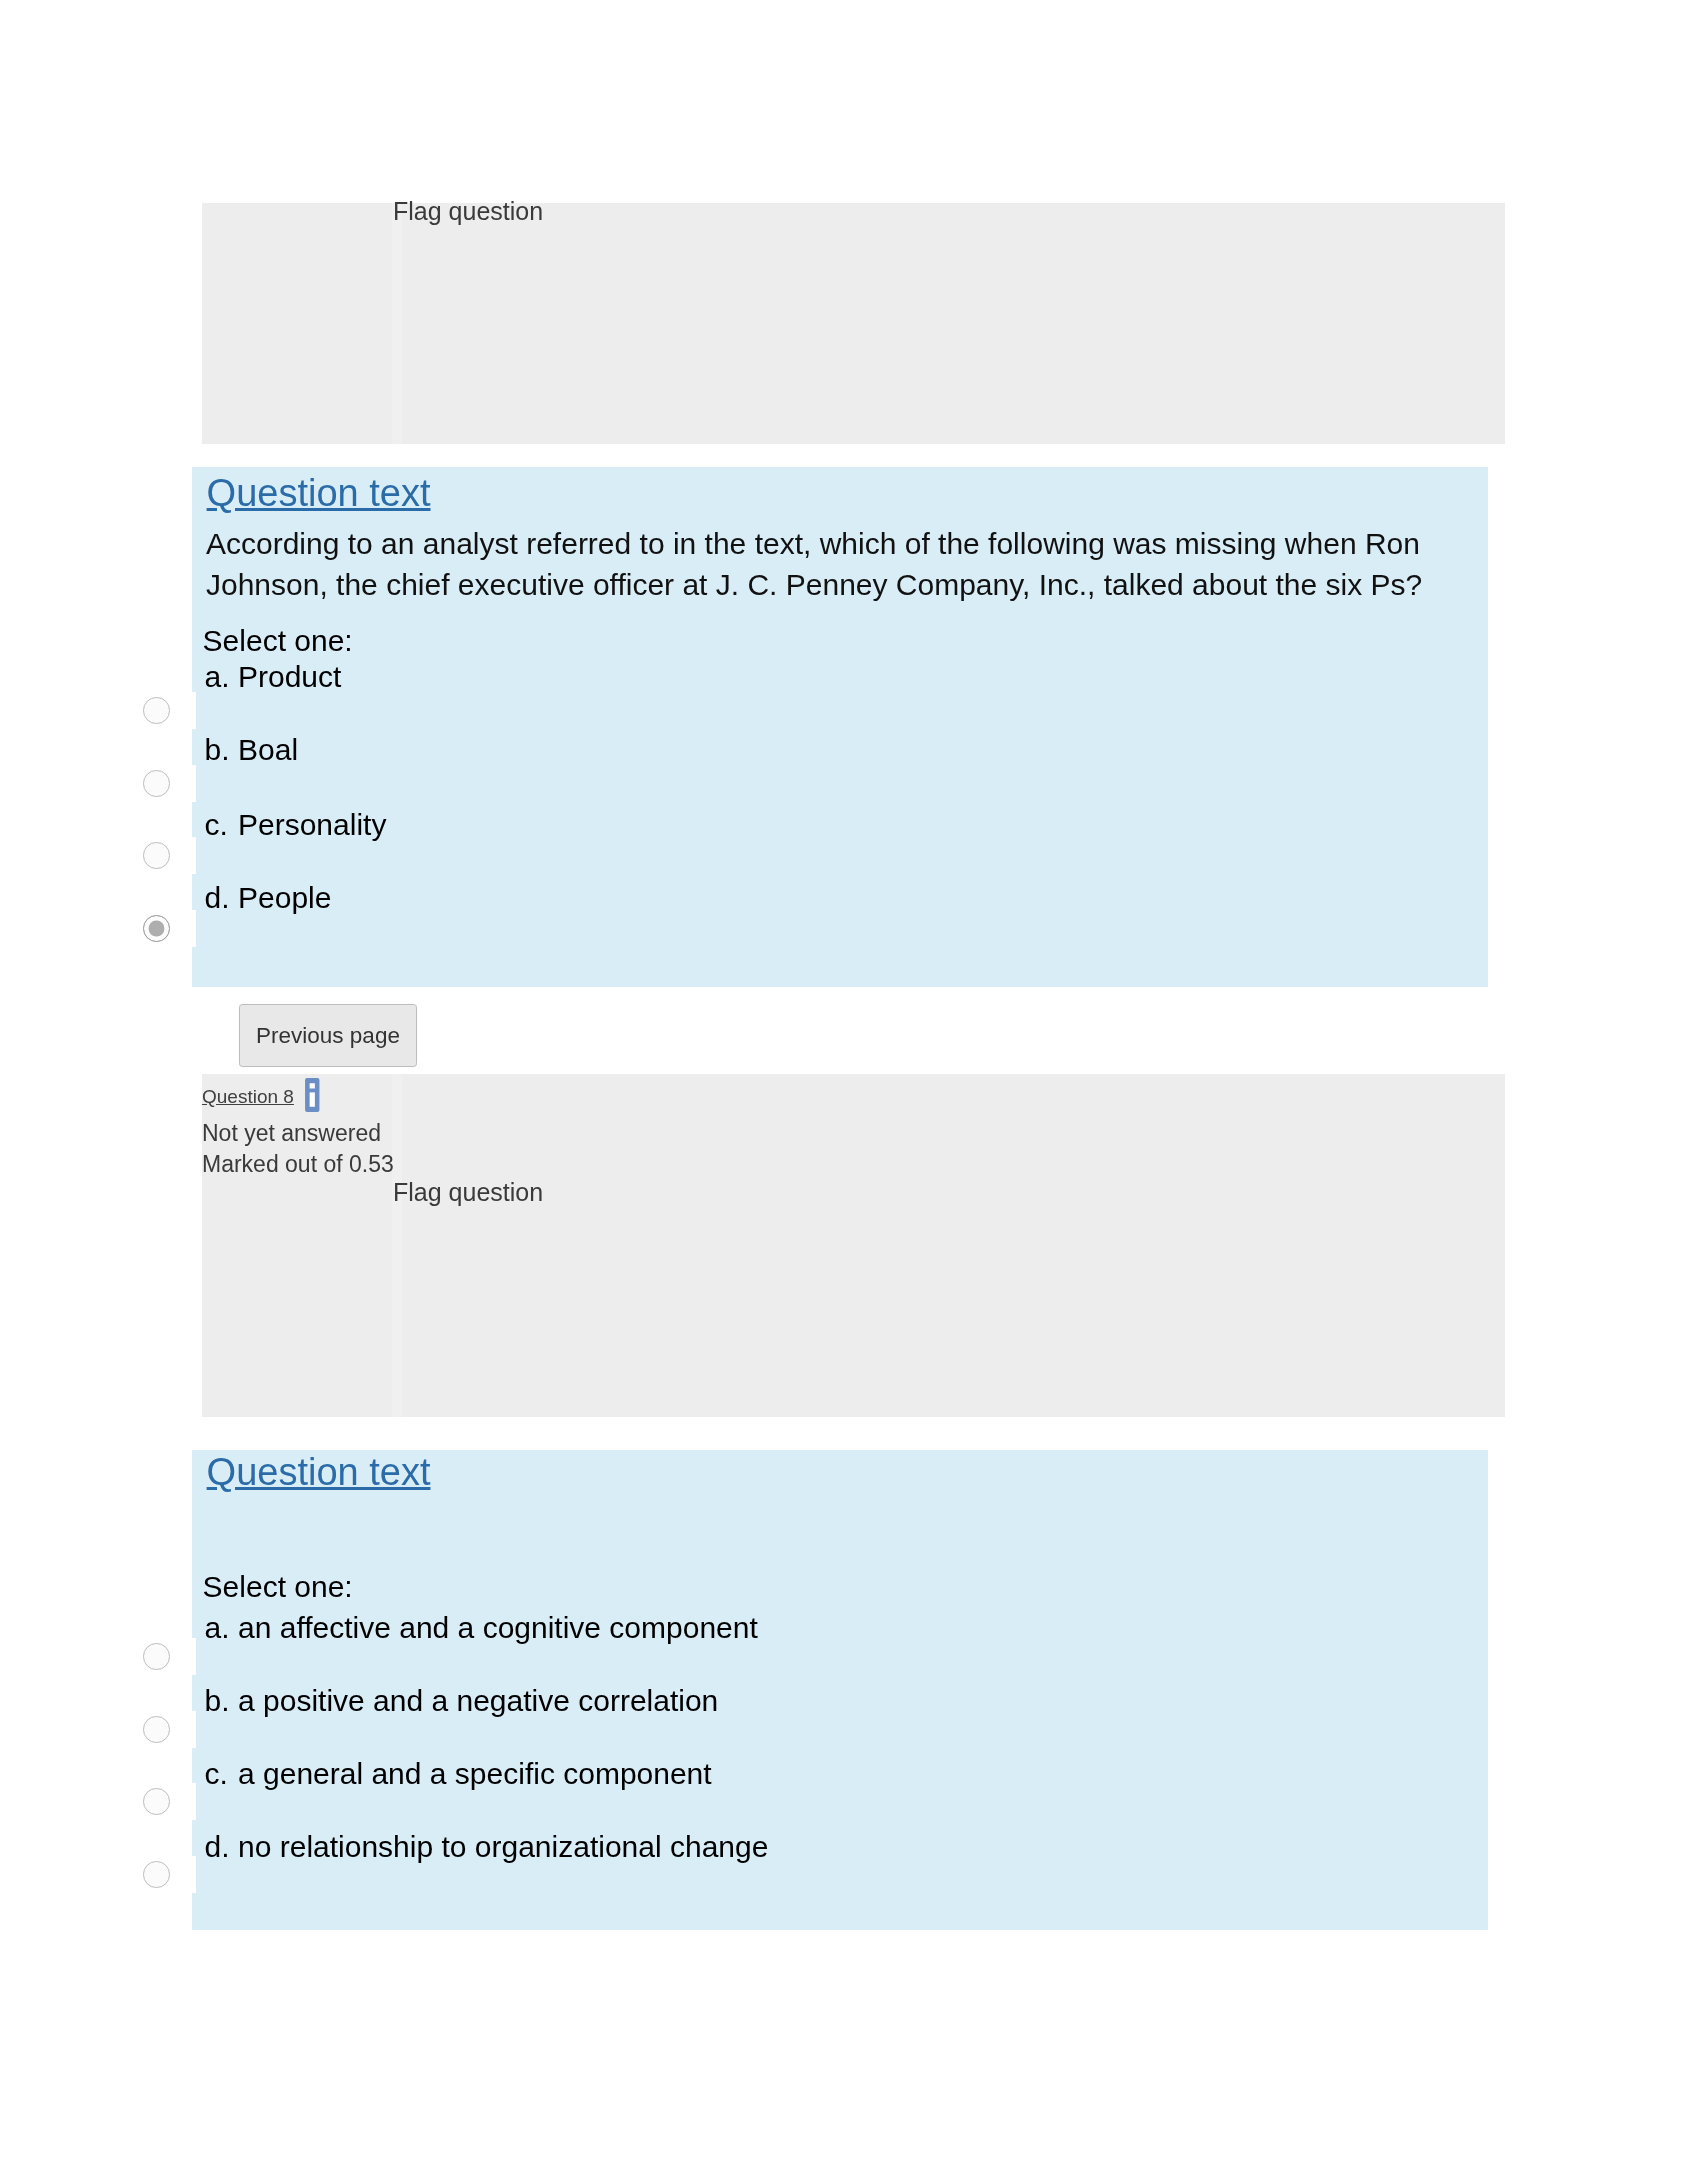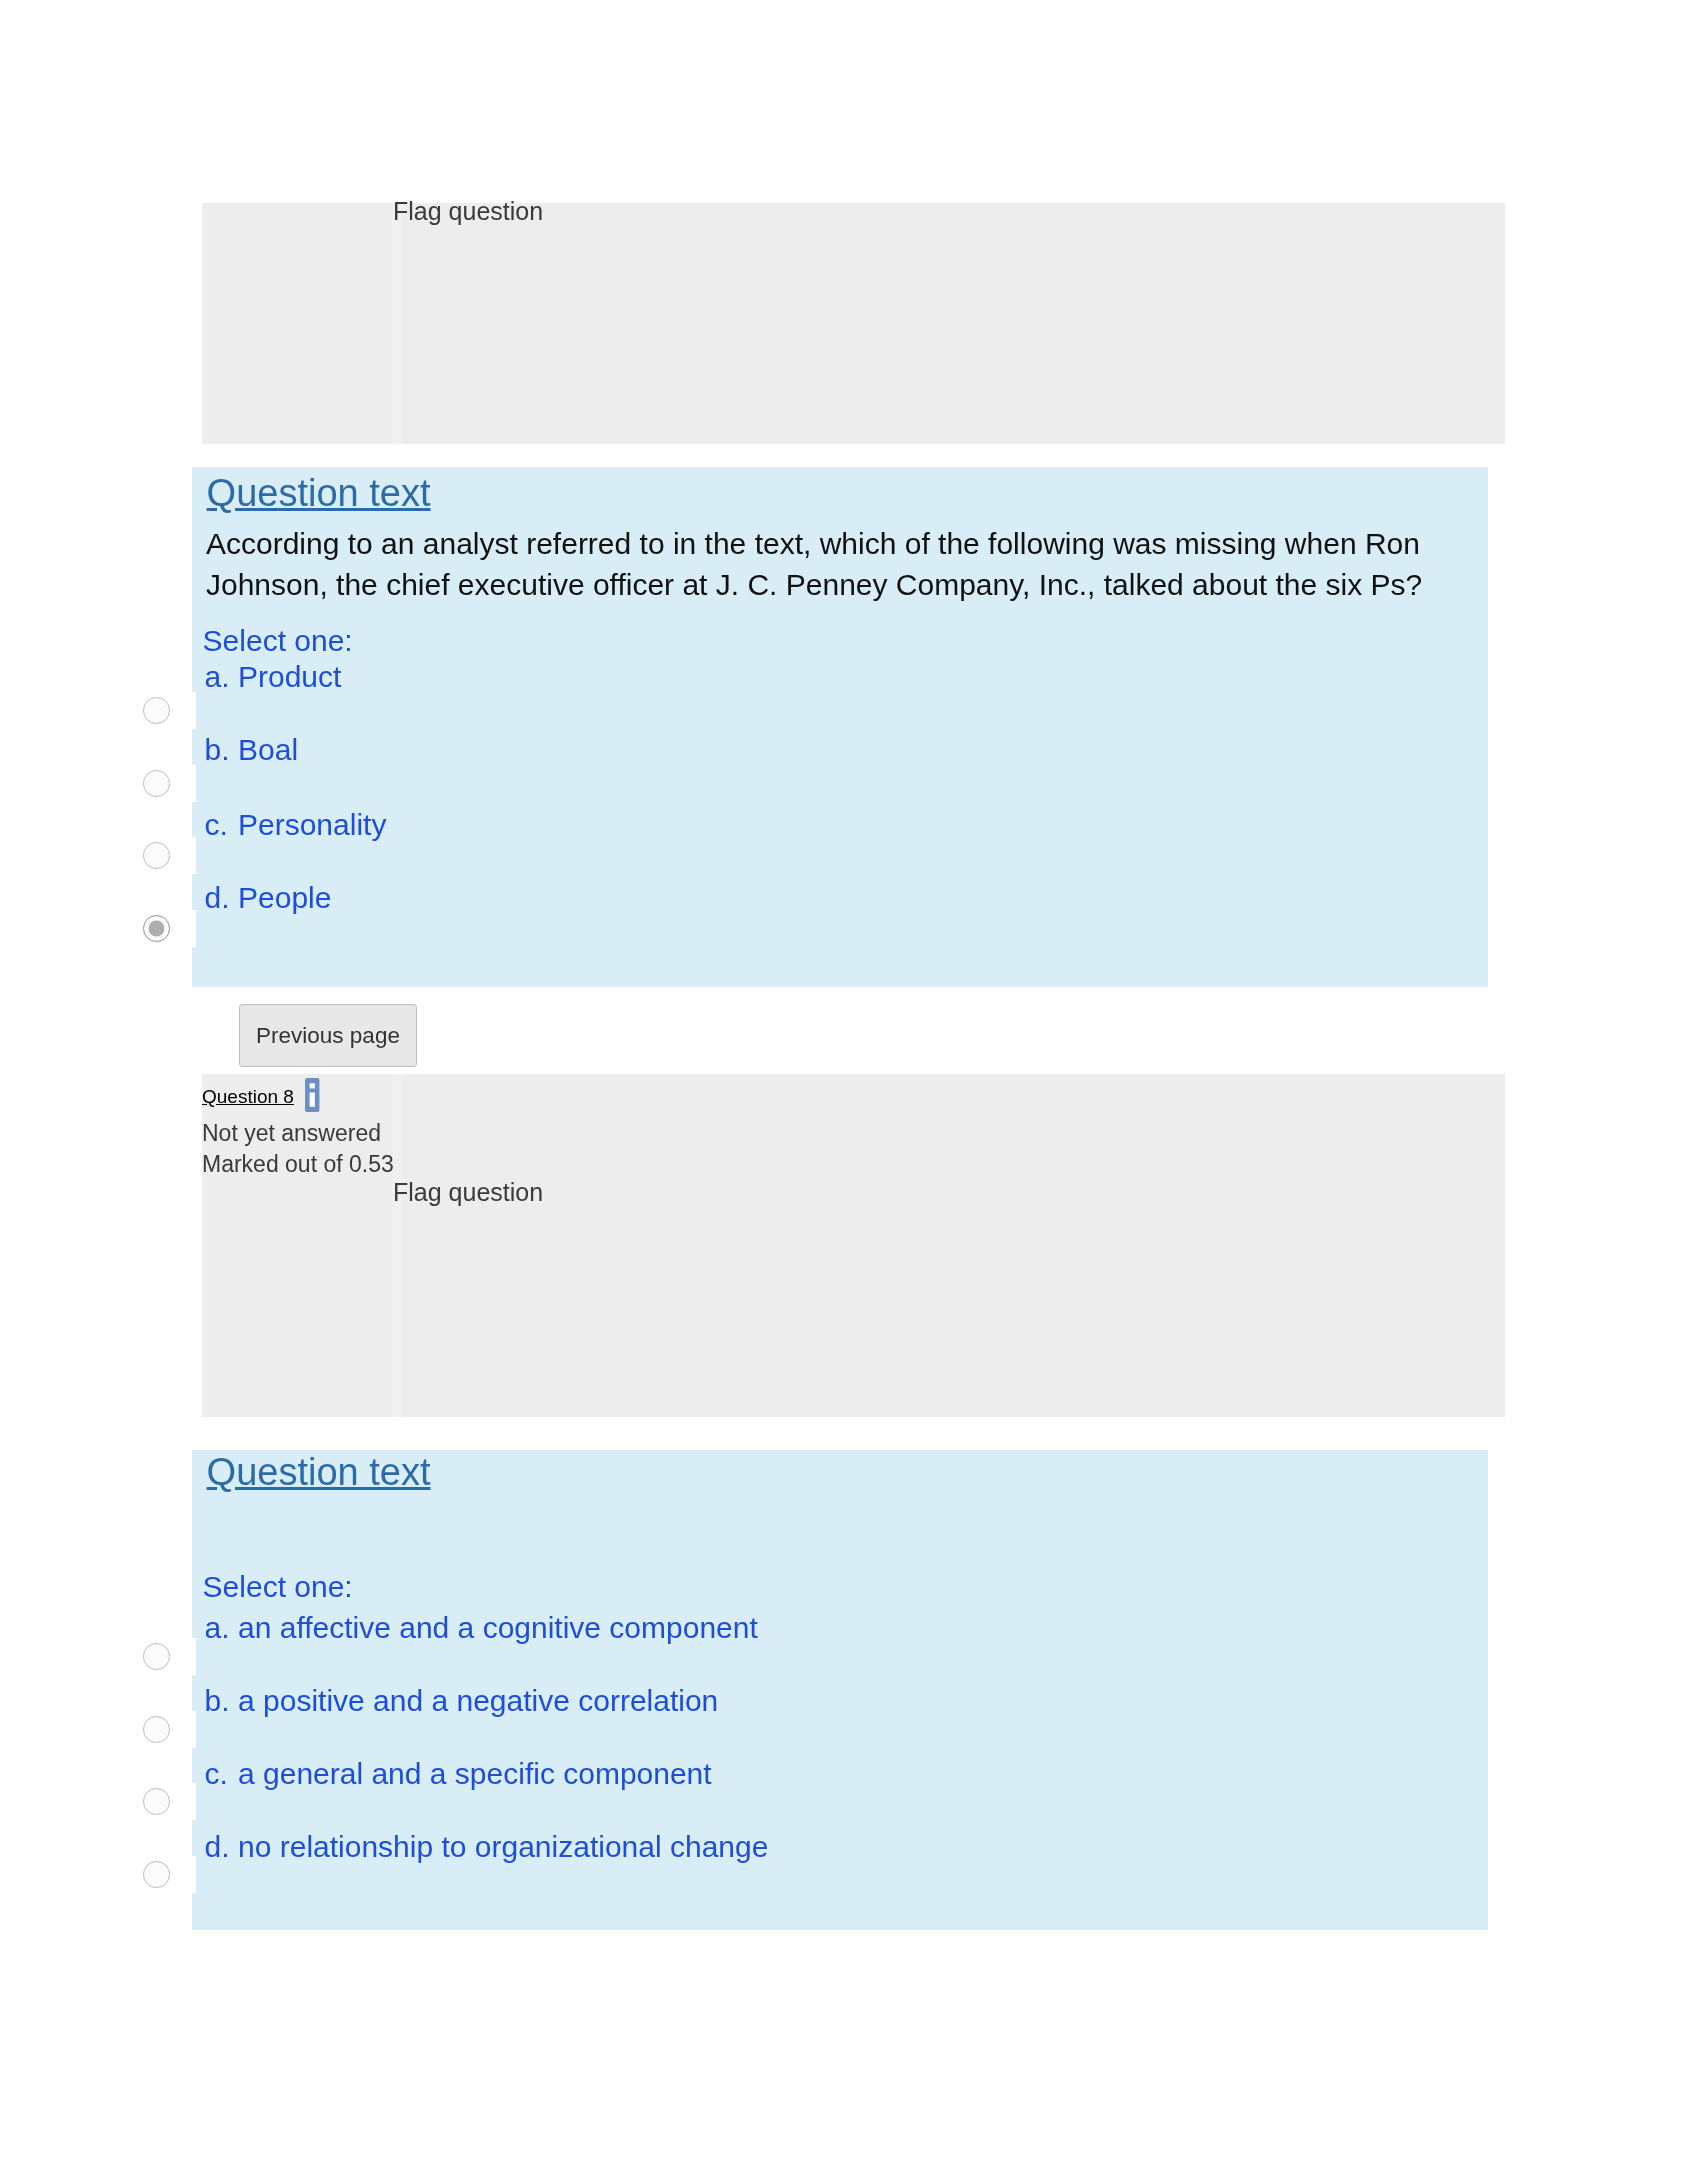--- a/index.html
+++ b/index.html
@@ -3,31 +3,31 @@
 <meta charset="utf-8">
 <style>
   html,body{margin:0;padding:0;background:#ffffff;}
   body{width:1687px;height:2183px;font-family:"Liberation Sans",sans-serif;}
   .page{position:relative;width:1687px;height:2183px;overflow:hidden;}
 
   
   .qinfo{position:absolute;background:#ededed;padding-left:17px;}
   .qinfo .col-left{position:absolute;left:0;top:0;width:190px;height:100%;
                    border-right:10.6px solid #f0f0f0;}
-  .qnum{position:absolute;color:#000000;font-size:19px;text-decoration:underline;
+  .qnum{position:absolute;color:#404040;font-size:19px;text-decoration:underline;
         white-space:pre;}
   .qstate,.qmark{position:absolute;font-size:23px;color:#3a3a3a;white-space:pre;}
   .flagq{position:absolute;font-size:25px;color:#3a3a3a;white-space:pre;}
 
   
   .qbody{position:absolute;background:#d9edf7;}
   .qtextlabel{position:absolute;color:#2b6ca8;font-size:38px;text-decoration:underline;
               white-space:pre;}
   .qtext{position:absolute;font-size:30px;color:#111;line-height:41px;}
-  .selectone,.opt{position:absolute;font-size:30px;color:#1d4ed8;white-space:pre;}
+  .selectone,.opt{position:absolute;font-size:30px;color:#000000;white-space:pre;}
   .radiowrap{position:absolute;width:59px;height:37px;background:#ffffff;}
   .radio{position:absolute;width:26.5px;height:26.5px;border-radius:50%;
          border:1.3px solid #bdbdbd;background:#fbfbfb;box-sizing:border-box;
          left:6px;top:5.3px;}
   .radio.sel{background:#aeaeae;border-color:#a0a0a0;
              box-shadow:inset 0 0 0 4.6px #fcfcfc;}
 
   
   .prevbtn{position:absolute;background:#e8e8e8;border:0.7px solid #bdbdbd;
            border-radius:3.3px;font-size:22.5px;color:#333;text-align:center;}

